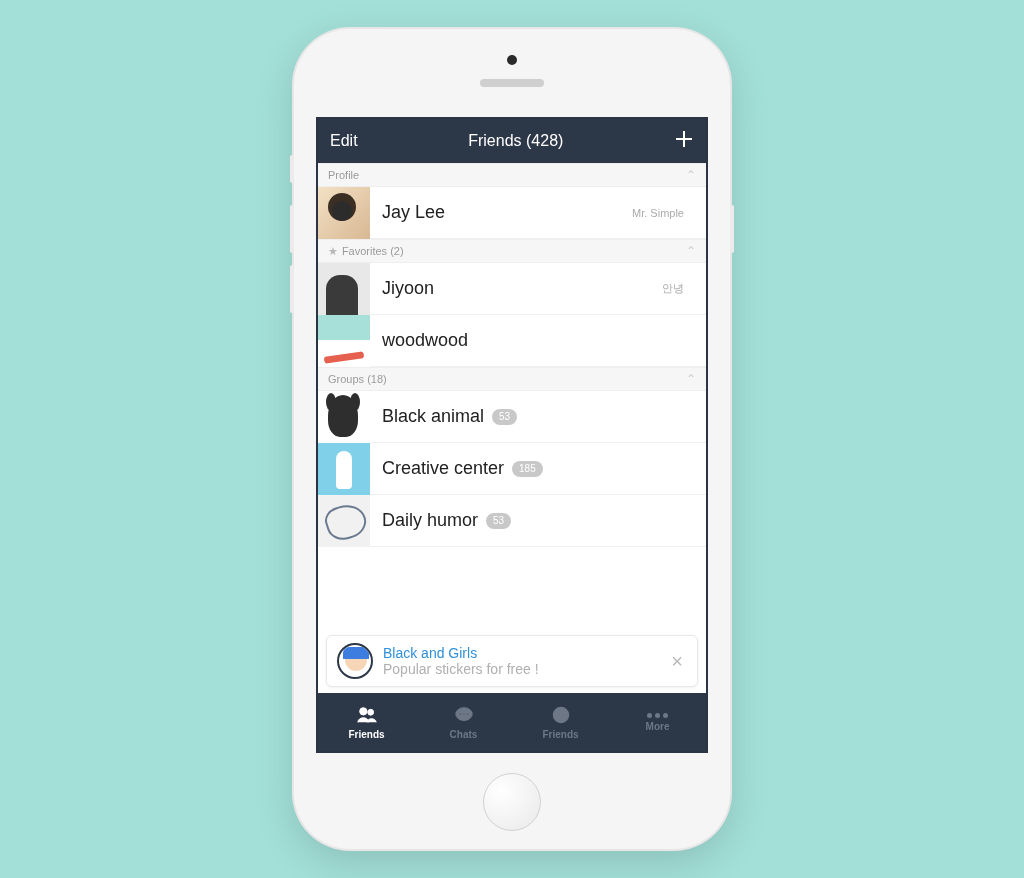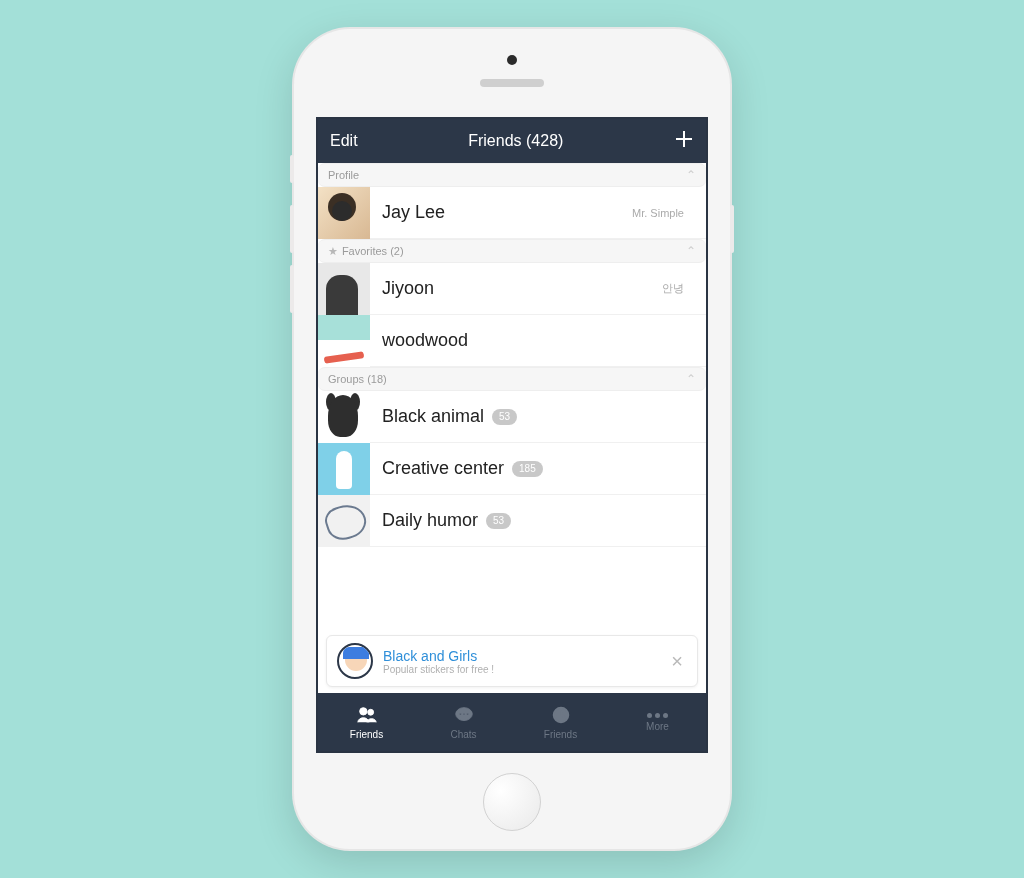--- a/index.html
+++ b/index.html
@@ -99,21 +99,20 @@
   .section-header {
     background: #f6f6f6;
     color: #9b9b9b;
     font-size: 11px;
     padding: 4px 10px;
     border-top: 1px solid #eee;
     border-bottom: 1px solid #eee;
     display: flex;
     align-items: center;
     justify-content: space-between;
-    border-radius: 7px;
   }
   .section-header .left { display: flex; align-items: center; gap: 4px; }
   .chev { color: #cfcfcf; font-size: 12px; }
   .star { color: #b8b8b8; font-size: 11px; }
 
   .row {
     display: flex;
     align-items: center;
     border-bottom: 1px solid #f0f0f0;
     height: 52px;
@@ -178,27 +177,28 @@
     background: #fff;
     border: 2px solid #2c3748;
     display:flex;align-items:center;justify-content:center;
     position: relative;
     overflow: hidden;
   }
   .promo .picon::before{content:"";position:absolute;top:4px;left:6px;width:22px;height:22px;border-radius:50%;background:#f7d6b8;}
   .promo .picon::after{content:"";position:absolute;top:2px;left:4px;width:26px;height:12px;background:#3d7de0;border-radius:6px 6px 0 0;}
   .promo .ptext { margin-left: 10px; flex:1; }
   .promo .ptitle { color: #2f8fd9; font-size: 14px; }
-  .promo .psub { color: #b0b0b0; font-size: 10px; }
+  .promo .psub { color: #b0b0b0; font-size: 14px; }
   .promo .close { color: #b9b9b9; font-size: 20px; padding: 4px; }
 
   .tabbar {
     background: #2c3748;
     height: 58px;
     display: flex;
+    font-weight: bold;
   }
   .tab {
     flex: 1;
     display: flex;
     flex-direction: column;
     align-items: center;
     justify-content: center;
     color: #6d7785;
     font-size: 10px;
     gap: 3px;

